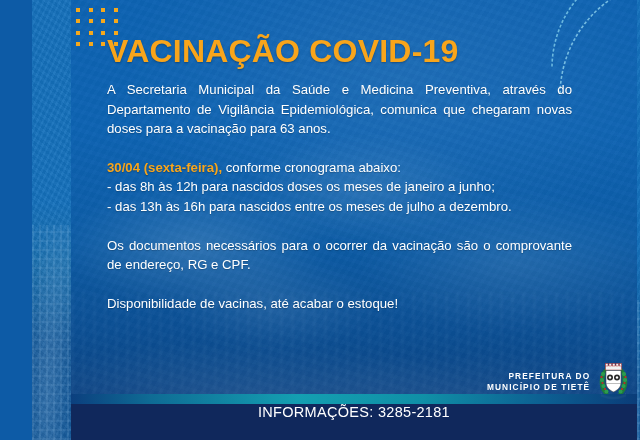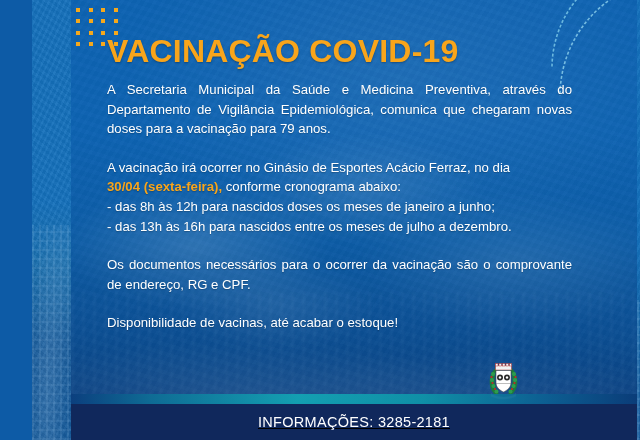--- a/index.html
+++ b/index.html
@@ -121,21 +121,21 @@
 
   
   .teal-rule{
     position:absolute;left:39px;top:394px;width:566px;height:10px;
     background:linear-gradient(90deg,#0b3f7e 0%,#0e6d95 14%,#13a3b3 40%,#0f93a8 62%,#0c5f92 84%,#0a3c78 100%);
     opacity:.95;
   }
   .footer{
     position:absolute;left:39px;top:404px;width:566px;height:36px;
     background:#10285c;
-    display:flex;align-items:center;justify-content:center;text-decoration:underline;
+    display:flex;align-items:flex-start;justify-content:center;
   }
   .footer-text{
     color:#ffffff;font-size:14.5px;letter-spacing:.3px;
   }
 </style>
 </head>
 <body>
 
 <div id="poster">
 
@@ -173,33 +173,36 @@
       <span class="dot" style="left: 37.5px; top: 34.5px; background: rgb(245, 168, 28);"></span>
       <span class="dot" style="left: 0px; top: 46px; background: rgb(245, 168, 28);"></span>
       <span class="dot" style="left: 12.5px; top: 46px; background: rgb(245, 168, 28);"></span>
       <span class="dot" style="left: 25px; top: 46px; background: rgb(245, 168, 28);"></span>
       <span class="dot" style="left: 37.5px; top: 46px; background: rgb(245, 168, 28);"></span>
     </div>
 
   <div class="title">VACINAÇÃO COVID-19</div>
 
   <div class="body-text">
-    <p class="just">A Secretaria Municipal da Saúde e Medicina Preventiva, através do Departamento de Vigilância Epidemiológica, comunica que chegaram novas doses para a vacinação para 79 anos.</p>
+    <p class="just">A Secretaria Municipal da Saúde e Medicina Preventiva, através do Departamento de Vigilância Epidemiológica, comunica que chegaram novas doses para a vacinação para 63 anos.</p>
     <div class="gap"></div>
-    <p class="just">A vacinação irá ocorrer no Ginásio de Esportes Acácio Ferraz, no dia</p>
     <p><span class="hl">30/04 (sexta-feira),</span><span> conforme cronograma abaixo:</span></p>
     <p>- das 8h às 12h para nascidos doses os meses de janeiro a junho;</p>
     <p>- das 13h às 16h para nascidos entre os meses de julho a dezembro.</p>
     <div class="gap"></div>
     <p class="just">Os documentos necessários para o ocorrer da vacinação são o comprovante de endereço, RG e CPF.</p>
     <div class="gap"></div>
     <p>Disponibilidade de vacinas, até acabar o estoque!</p>
   </div>
 
   <div class="brand">
+    <div class="brand-text">
+      <div>PREFEITURA DO</div>
+      <div>MUNICÍPIO DE TIETÊ</div>
+    </div>
     <svg class="crest" viewBox="0 0 66 74">
 
       <path d="M33 72 C10 66 3 48 6 30 C8 18 16 10 22 7 C18 16 14 26 15 38 C16 52 23 64 33 70 Z" fill="#1d7a3b"></path>
       <path d="M33 72 C56 66 63 48 60 30 C58 18 50 10 44 7 C48 16 52 26 51 38 C50 52 43 64 33 70 Z" fill="#1d7a3b"></path>
       <circle cx="12" cy="22" r="4" fill="#2d9c4e"></circle>
         <circle cx="10" cy="34" r="4" fill="#2d9c4e"></circle>
       <circle cx="13" cy="46" r="4" fill="#2d9c4e"></circle>
         <circle cx="19" cy="57" r="4" fill="#2d9c4e"></circle>
       <circle cx="54" cy="22" r="4" fill="#2d9c4e"></circle>
         <circle cx="56" cy="34" r="4" fill="#2d9c4e"></circle>

